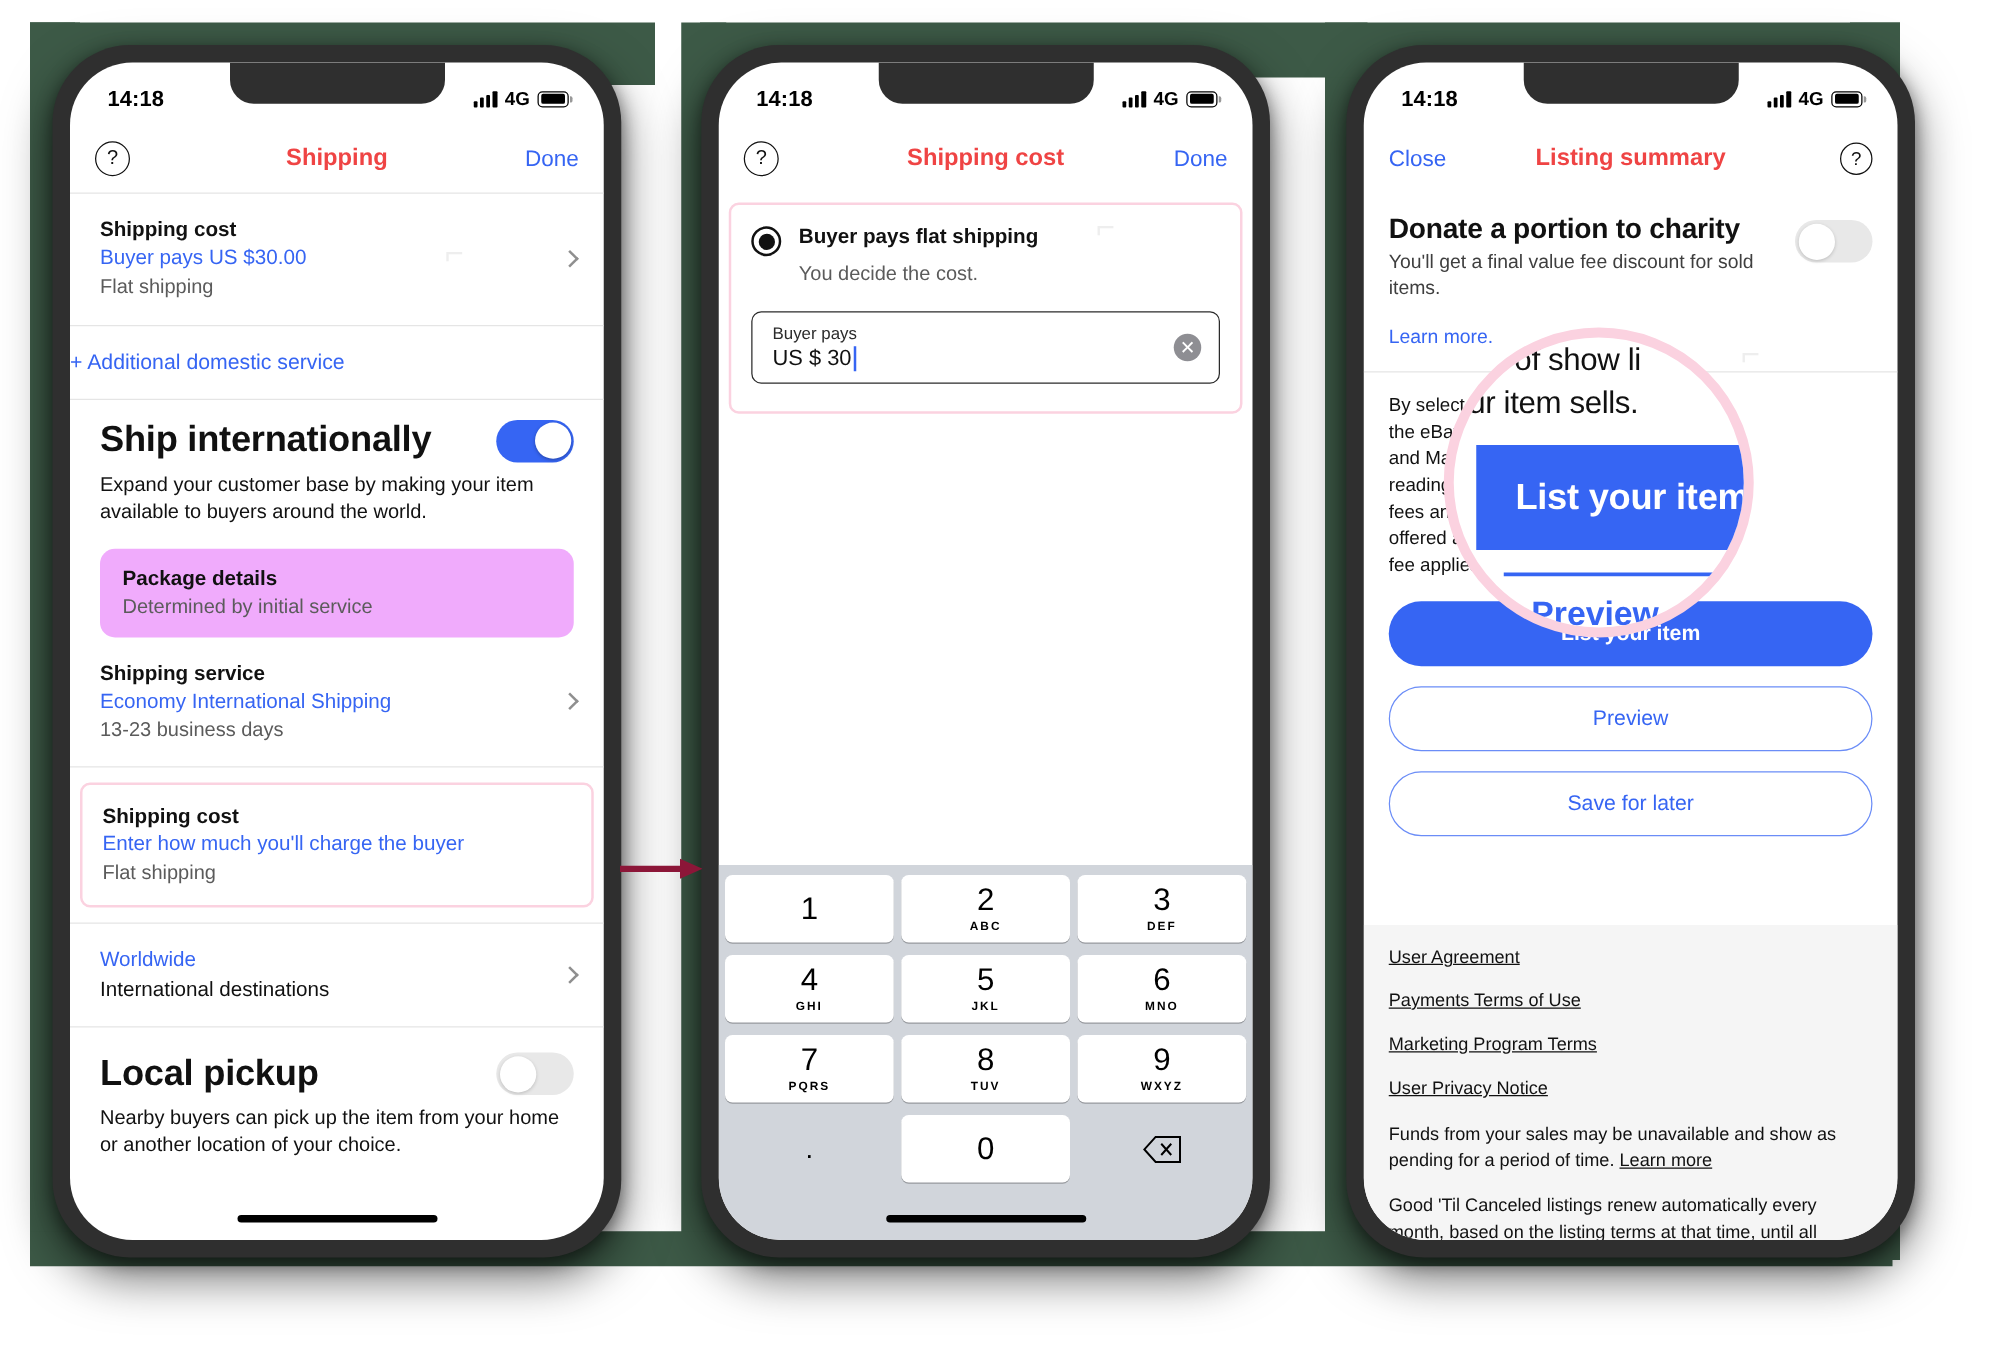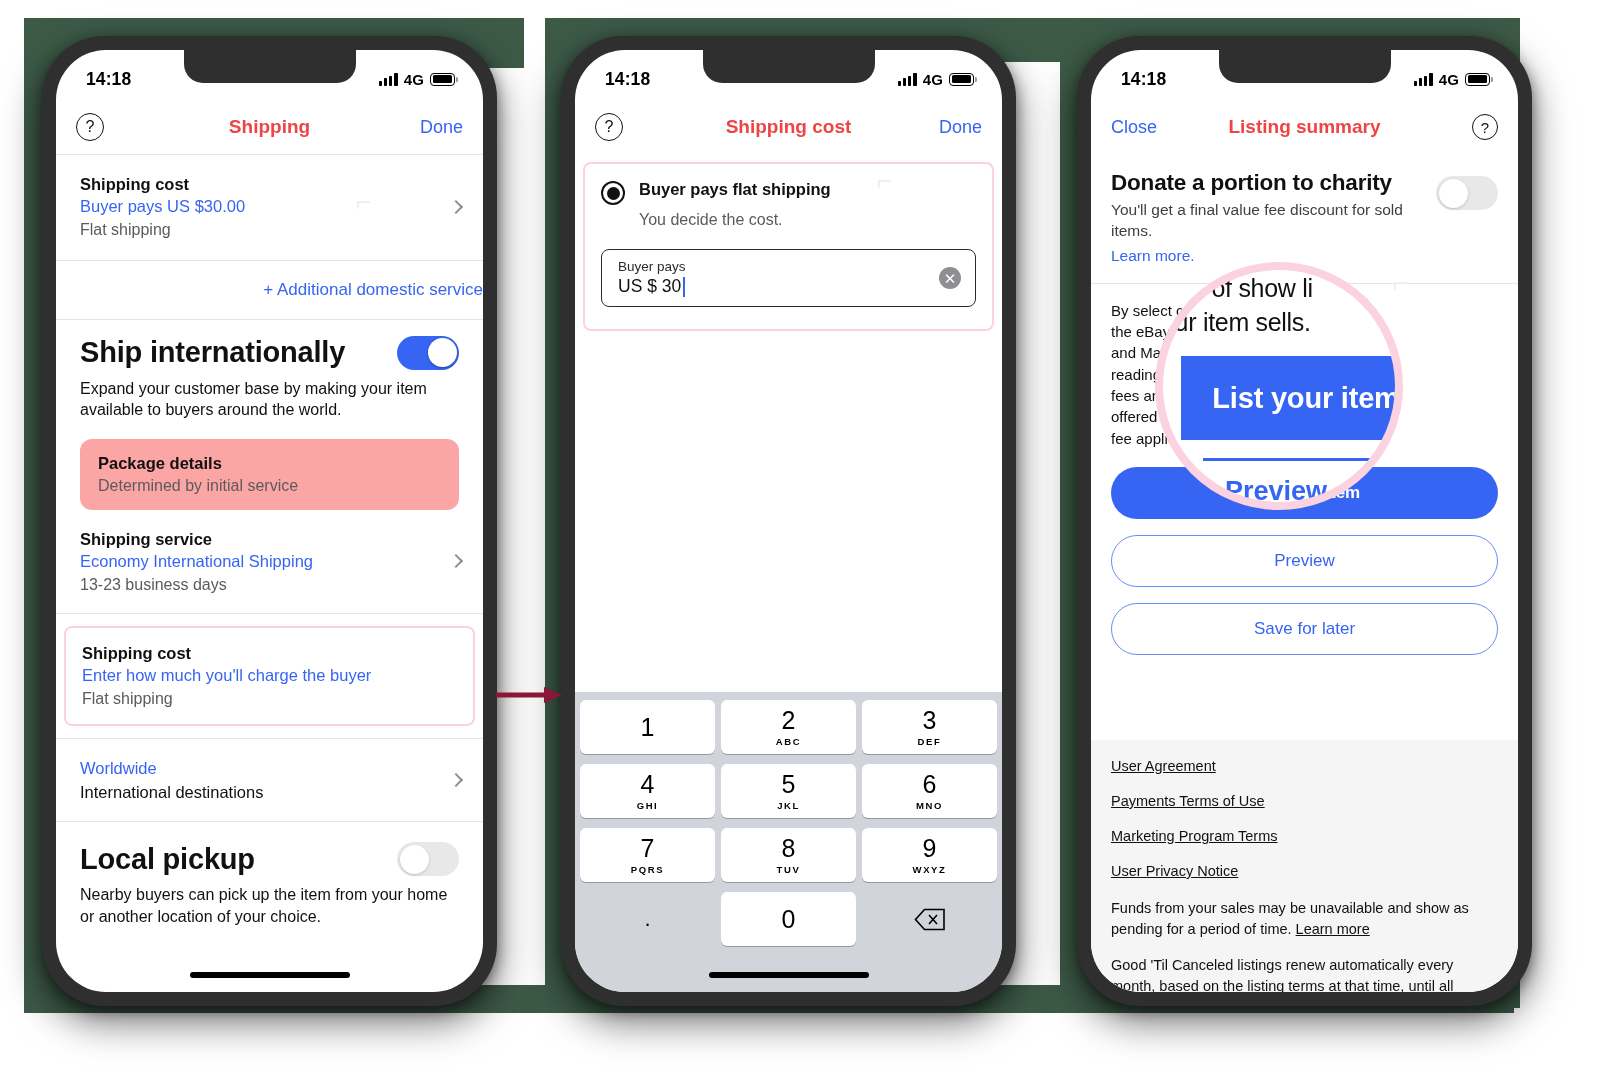--- a/index.html
+++ b/index.html
@@ -106,21 +106,21 @@
     transform: translateY(-50%);
     width: 10px; height: 10px;
     border-top: 2px solid #8f8f8f; border-right: 2px solid #8f8f8f;
     transform: translateY(-50%) rotate(45deg);
   }
   .row-title { font-size: 16.5px; font-weight: bold; color: #111; line-height: 1.35; }
   .row-link  { font-size: 16.5px; color: #3665f3; line-height: 1.45; }
   .row-sub   { font-size: 16px; color: #5b5b5b; line-height: 1.4; }
 
   .center-link {
-    text-align: right; color: #3665f3; font-size: 17px;
+    text-align: left; color: #3665f3; font-size: 17px;
     padding: 19px 0;
   }
 
   .section-head {
     display:flex; align-items:center; justify-content: space-between;
     padding: 16px 24px 0 24px;
   }
   .section-title { font-size: 29px; font-weight: bold; color: #111; letter-spacing: -.2px; }
   .section-body {
     font-size: 16px; color: #111; line-height: 1.36;
@@ -136,21 +136,21 @@
     position: absolute; top: 2.5px; width: 29px; height: 29px;
     border-radius: 50%; background: #fff;
     box-shadow: 0 1px 3px rgba(0,0,0,.3);
   }
   .toggle.on  { background: #3665f3; }
   .toggle.on .knob  { right: 2.5px; }
   .toggle.off { background: #e8e8e8; }
   .toggle.off .knob { left: 2.5px; box-shadow: 0 1px 3px rgba(0,0,0,.18); }
 
   .card-grey {
-    margin: 18px 24px 0 24px; background: #fca5a5;
+    margin: 18px 24px 0 24px; background: #f0abfc;
     border-radius: 12px; padding: 15px 18px;
   }
   .card-grey .t { font-size: 16.5px; font-weight: bold; color: #111; }
   .card-grey .s { font-size: 16px; color: #5b5b5b; margin-top: 4px; }
 
   .hl-box {
     border: 2px solid #fbd2e0; border-radius: 8px;
     margin: 12px 8px; padding: 14px 34px 14px 16px;
     position: relative;
   }
@@ -218,21 +218,21 @@
   .key .sub { font-size: 9.5px; color: #000; letter-spacing: 1.6px; margin-top: 3px; font-weight: bold; }
   .key.blank { background: transparent; box-shadow: none; }
   .key.blank .dot { font-size: 25px; color: #000; line-height: 1; }
   .key.del { background: transparent; box-shadow: none; }
   .donate-head {
     display:flex; align-items: flex-start; justify-content: space-between;
     padding: 16px 20px 0 20px; gap: 12px;
   }
   .donate-title { font-size: 22.5px; font-weight: bold; color: #111; letter-spacing: -.2px; }
   .donate-sub { font-size: 15.5px; color: #3f3f3f; line-height: 1.35; margin-top: 4px; }
-  .donate-link { font-size: 15.5px; color: #3665f3; margin-top: 5px; display:inline-block; }
+  .donate-link { font-size: 15.5px; color: #3665f3; margin-top: 19px; display:inline-block; }
 
   .legal {
     font-size: 15px; color: #111; line-height: 1.42;
     padding: 16px 20px 0 20px;
   }
 
   .btn-stack { padding: 14px 20px 16px 20px; }
   .btn {
     height: 52px; border-radius: 26px; display:flex;
     align-items:center; justify-content:center;

